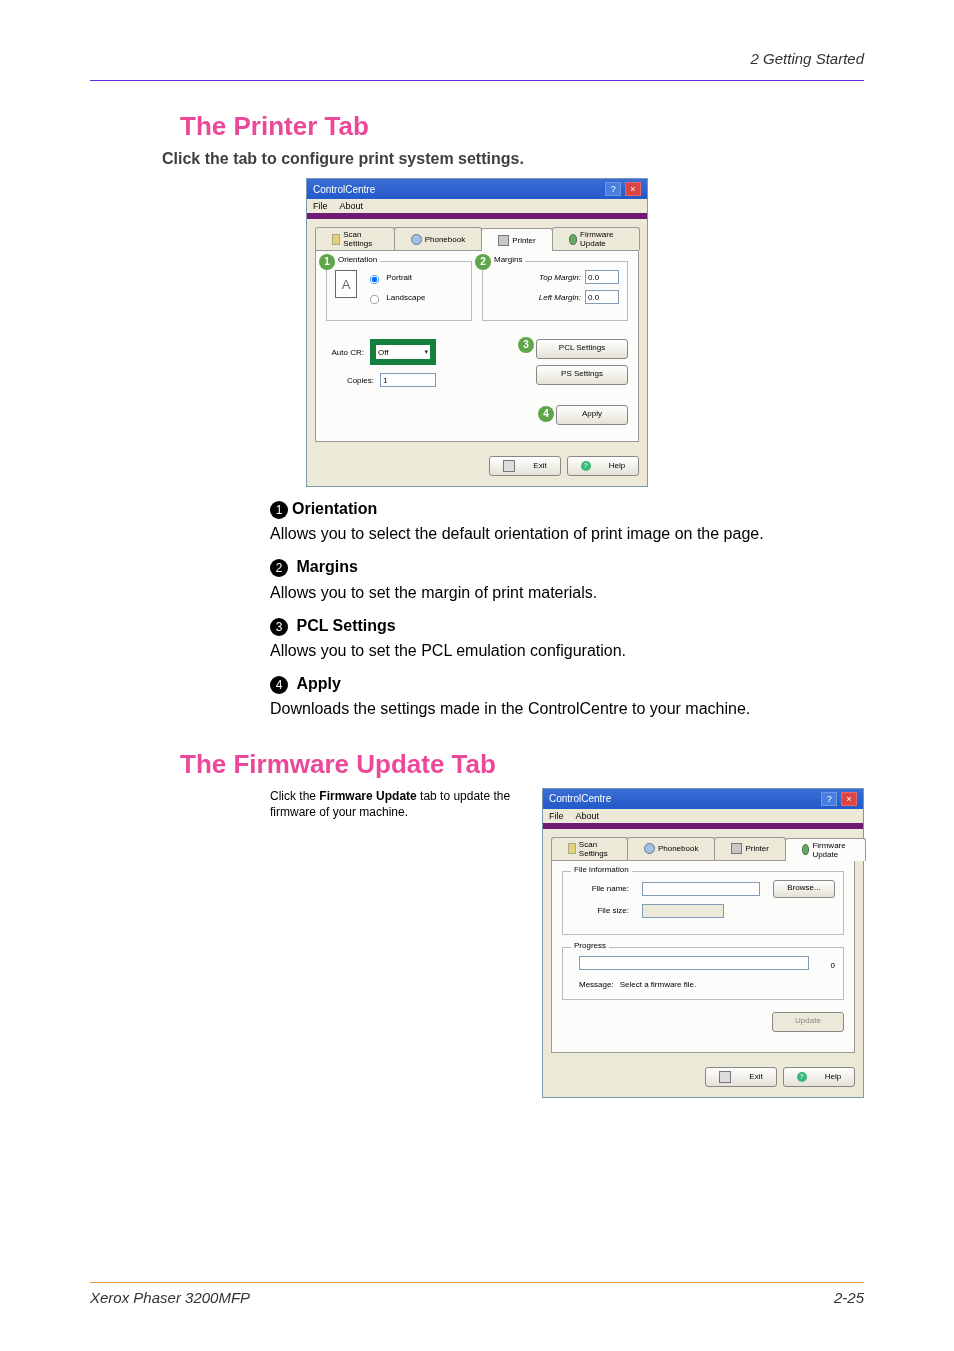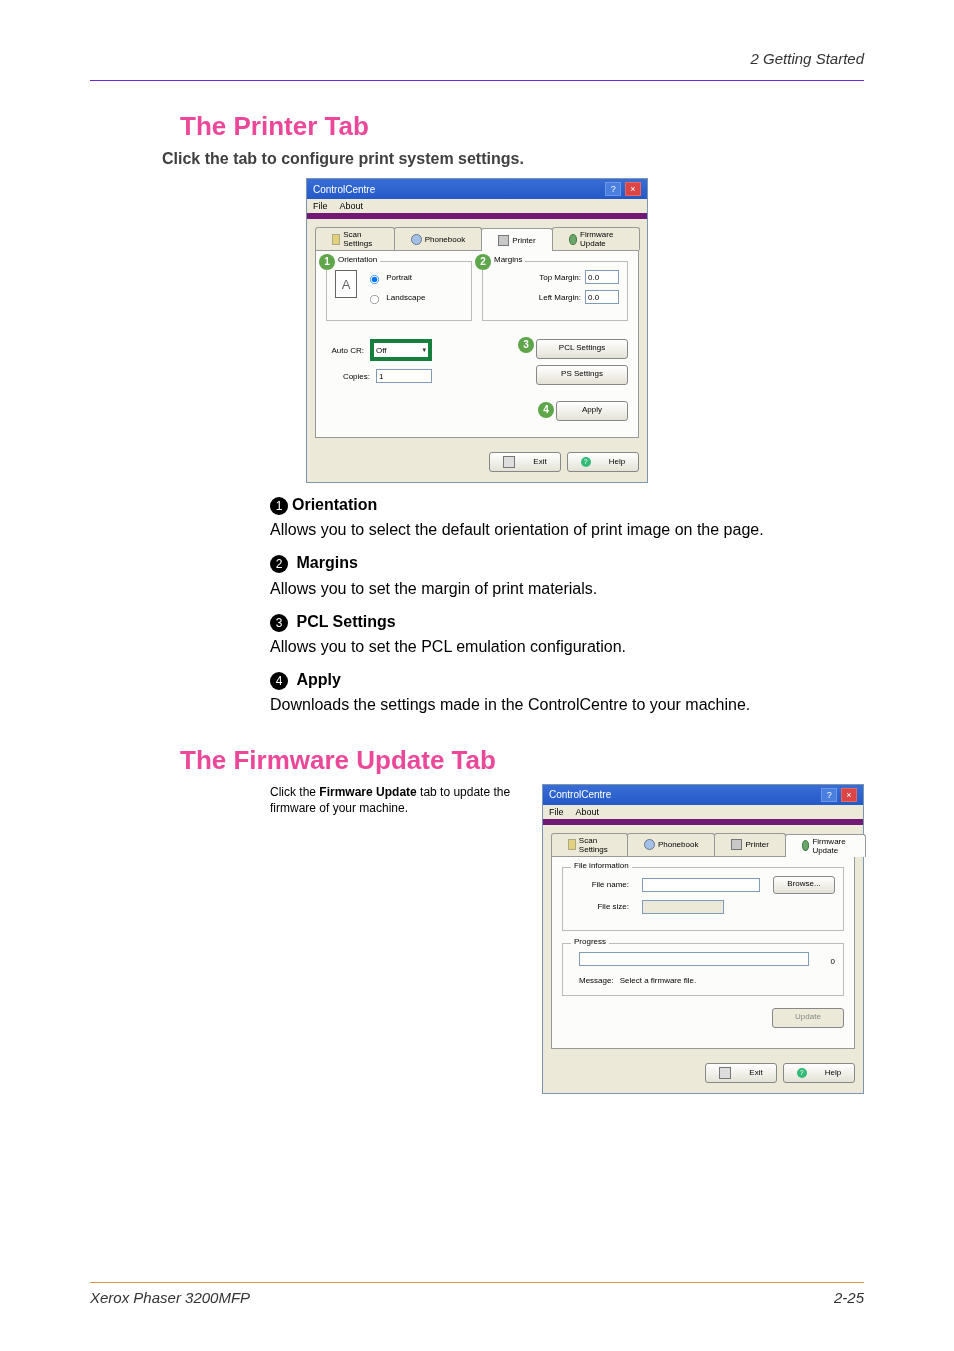--- a/index.html
+++ b/index.html
@@ -160,40 +160,40 @@
     border: 1px solid #666;
     background: #fff;
     display: flex;
     align-items: center;
     justify-content: center;
     font-size: 13px;
     color: #666;
   }
   .radio-col label { display: block; font-size: 8px; margin-bottom: 4px; }
   .margin-row { display: flex; justify-content: flex-end; align-items: center; margin-bottom: 6px; gap: 4px; }
-  .margin-row .lbl { font-size: 8px; }
+  .margin-row .lbl { font-size: 8px; font-style: italic; }
   .small-input {
     width: 28px;
     height: 12px;
     border: 1px solid #7f9db9;
     background: #fff;
     font-size: 8px;
     padding: 0 2px;
   }
   .mid-controls {
     display: flex;
     justify-content: space-between;
     margin-top: 8px;
   }
   .mid-left .ctrl-row { display: flex; align-items: center; gap: 6px; margin-bottom: 8px; justify-content: flex-end;}
   .mid-left .lbl { font-size: 8px; width: 38px; text-align: right;}
   .dropdown {
     width: 50px;
     height: 14px;
-    border: 4px solid #15803d;
+    border: 6px solid #15803d;
     background: #fff;
     font-size: 8px;
     display: flex;
     align-items: center;
     justify-content: space-between;
     padding: 0 2px;
   }
   .dropdown::after { content: "▾"; font-size: 7px; color: #333; }
   .mid-right { position: relative; }
   .mid-right button, .btn {

